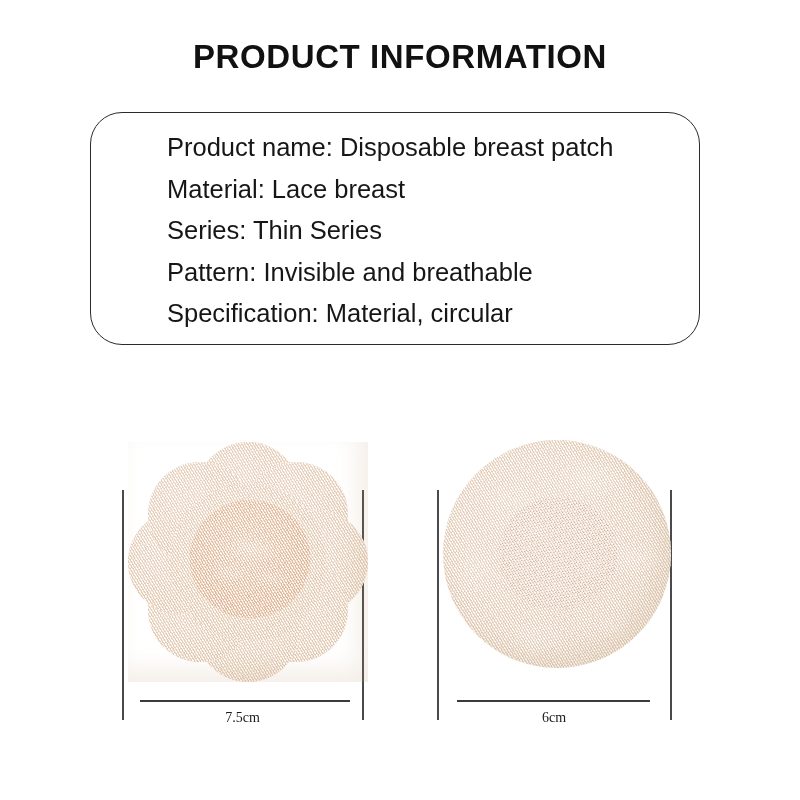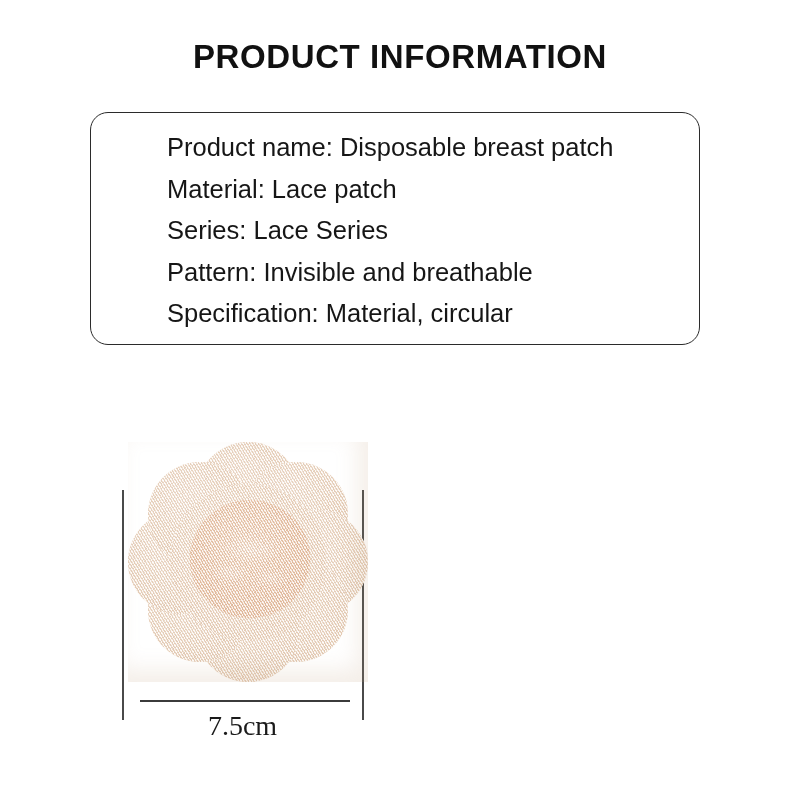--- a/index.html
+++ b/index.html
@@ -27,21 +27,21 @@
     color: #111111;
     font-family: "Liberation Sans", sans-serif;
   }
 
   
   #info-box {
     position: absolute;
     left: 90px; top: 112px;
     width: 610px; height: 233px;
     border: 1.6px solid #2b2b2b;
-    border-radius: 18px;
+    border-radius: 32px;
     background: #ffffff;
   }
   #info-list {
     position: absolute;
     left: 76px; top: 14px;
     list-style: none;
   }
   #info-list li {
     font-size: 25.5px;
     line-height: 41.5px;
@@ -73,21 +73,21 @@
     background: #3b3b3b;
   }
   #product-left  .measure-line { left: 30px; width: 210px; }
   #product-right .measure-line { left: 32px; width: 193px; }
 
   .measure-label {
     position: absolute;
     top: 280px; left: 0; width: 100%;
     text-align: center;
     font-family: "Liberation Serif", serif;
-    font-size: 28px;
+    font-size: 14px;
     color: #1a1a1a;
   }
 
   
   .patch { position: absolute; }
 
   
   .weave {
     position: absolute; inset: 0;
     background-image:
@@ -180,22 +180,22 @@
 </head>
 <body>
 
 <div id="page">
 
   <div id="page-title">PRODUCT INFORMATION</div>
 
   <div id="info-box">
     <ul id="info-list">
       <li>Product name: Disposable breast patch</li>
-      <li>Material: Lace patch</li>
-      <li>Series: Lace Series</li>
+      <li>Material: Lace breast</li>
+      <li>Series: Thin Series</li>
       <li>Pattern: Invisible and breathable</li>
       <li>Specification: Material, circular</li>
     </ul>
   </div>
 
   <div class="product-block" id="product-left">
 
     <div class="tick-v tick-left"></div>
     <div class="tick-v tick-right"></div>
 
@@ -234,14 +234,34 @@
         <span class="lace-swirl"></span>
         <span class="weave"></span>
       </div>
       <span class="patch-shadow"></span>
     </div>
 
     <div class="measure-line"></div>
     <div class="measure-label">7.5cm</div>
   </div>
 
+  <div class="product-block" id="product-right">
+
+    <div class="tick-v tick-left"></div>
+    <div class="tick-v tick-right"></div>
+
+    <div class="patch" id="circle-patch">
+      <span class="lace-motifs"></span>
+
+      <div id="circle-center">
+        <span class="lace-motifs"></span>
+        <span class="weave"></span>
+      </div>
+
+      <span class="weave"></span>
+      <span class="patch-shadow"></span>
+    </div>
+
+    <div class="measure-line"></div>
+    <div class="measure-label">6cm</div>
+  </div>
 
 </div>
 
 </body></html>

